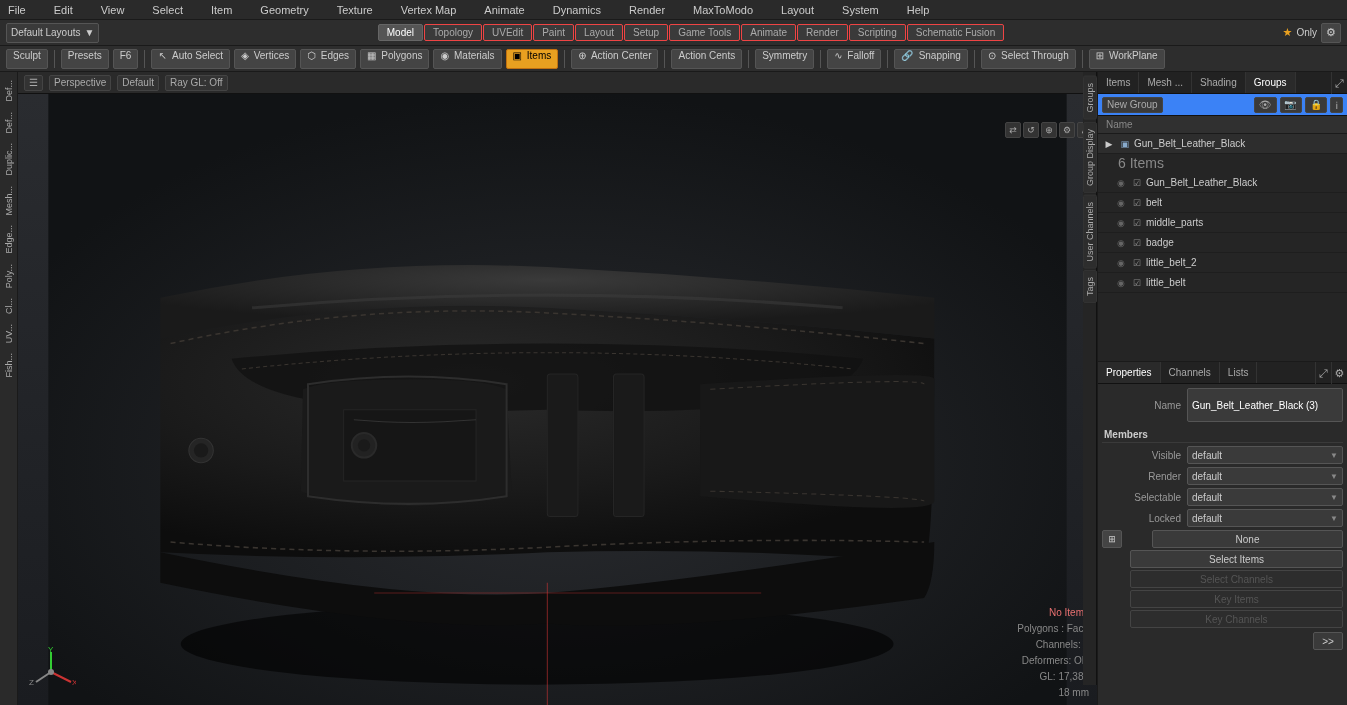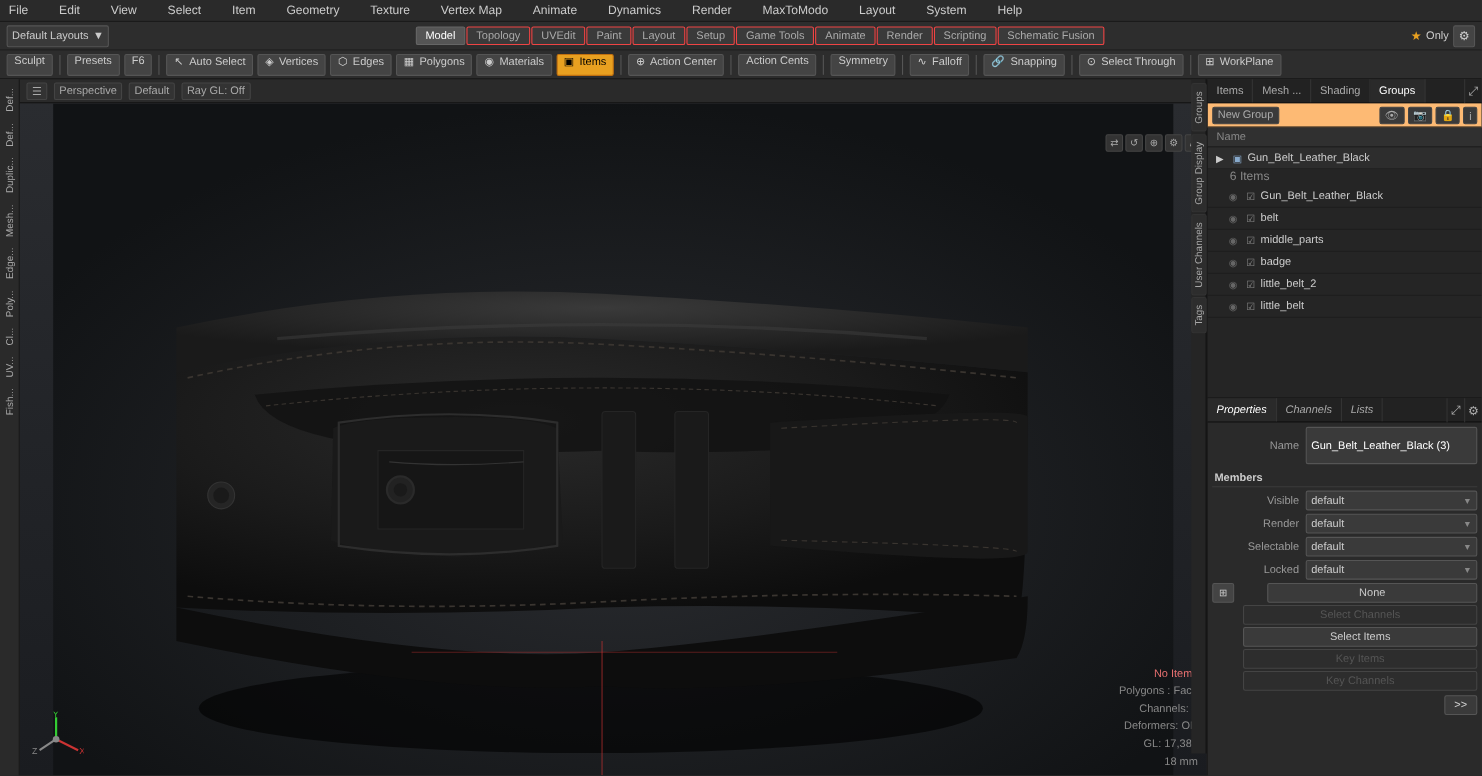--- a/index.html
+++ b/index.html
@@ -85,21 +85,21 @@
     }
     .panel-tab {
       padding: 0 8px; font-size: 10px; color: #aaa; cursor: pointer; display: flex; align-items: center; border-right: 1px solid #333;
     }
     .panel-tab.active { background: #2a2a2a; color: #fff; }
     .panel-tab-space { flex: 1; }
     .panel-tab-btn { width: 16px; height: 22px; display: flex; align-items: center; justify-content: center; color: #aaa; cursor: pointer; border-left: 1px solid #333; }
 
     
     .groups-toolbar {
-      height: 22px; background: #fdba74; display: flex; align-items: center; padding: 0 4px; gap: 3px; border-bottom: 1px solid #111;
+      height: 22px; background: #3b82f6; display: flex; align-items: center; padding: 0 4px; gap: 3px; border-bottom: 1px solid #111;
     }
     .g-btn { font-size: 10px; color: #aaa; cursor: pointer; background: #3a3a3a; border: 1px solid #444; border-radius: 2px; padding: 1px 4px; height: 16px; display: flex; align-items: center; }
 
     
     .groups-tree {
       flex: 1; overflow-y: auto; background: #252525;
     }
     .tree-header {
       display: flex; align-items: center; height: 18px; padding: 0 4px; background: #303030; border-bottom: 1px solid #1a1a1a;
     }
@@ -114,21 +114,21 @@
     .tree-label { font-size: 10px; color: #ccc; flex: 1; }
 
     
     .properties-panel {
       flex: 1; display: flex; flex-direction: column;
     }
     .prop-tabs {
       display: flex; height: 22px; background: #222; border-bottom: 1px solid #111;
     }
     .prop-tab {
-      padding: 0 8px; font-size: 10px; color: #aaa; cursor: pointer; display: flex; align-items: center; border-right: 1px solid #333; font-style: italic;
+      padding: 0 8px; font-size: 10px; color: #aaa; cursor: pointer; display: flex; align-items: center; border-right: 1px solid #333;
     }
     .prop-tab.active { background: #2a2a2a; color: #fff; }
     .prop-content { flex: 1; overflow-y: auto; padding: 4px; }
 
     .prop-row {
       display: flex; align-items: center; margin-bottom: 3px;
     }
     .prop-label { width: 85px; font-size: 10px; color: #999; text-align: right; padding-right: 6px; }
     .prop-value {
       flex: 1; height: 18px; background: #3a3a3a; border: 1px solid #555; border-radius: 2px; color: #ccc; font-size: 10px; padding: 0 4px; display: flex; align-items: center; justify-content: space-between;
@@ -414,21 +414,21 @@
         <span class="tree-col">Name</span>
       </div>
 
       <div class="groups-tree">
 
         <div class="tree-item parent selected">
           <span class="tree-icon">▶</span>
           <span class="tree-icon" style="color:#88aacc;">▣</span>
           <span class="tree-label">Gun_Belt_Leather_Black</span>
         </div>
-        <div style="padding: 1px 4px 2px 20px; font-size:11px; color:#888;">6 Items</div>
+        <div style="padding: 1px 4px 2px 20px; font-size:14px; color:#888;">6 Items</div>
 
         <div class="tree-item">
           <span class="tree-indent"></span>
           <span class="tree-icon" style="color:#666;">◉</span>
           <span class="tree-icon" style="color:#888;">☑</span>
           <span class="tree-label">Gun_Belt_Leather_Black</span>
         </div>
         <div class="tree-item">
           <span class="tree-indent"></span>
           <span class="tree-icon" style="color:#666;">◉</span>
@@ -513,25 +513,25 @@
           </div>
         </div>
 
 
         <div class="sk-row">
           <div class="sk-icon" style="font-size:9px;">⊞</div>
           <div class="sk-btn">None</div>
         </div>
 
         <div class="sk-row">
+          <div class="sk-btn">Select Items</div>
+        </div>
+
+        <div class="sk-row">
           <div class="sk-btn disabled">Select Channels</div>
-        </div>
-
-        <div class="sk-row">
-          <div class="sk-btn">Select Items</div>
         </div>
 
         <div class="sk-row">
           <div class="sk-btn disabled">Key Items</div>
         </div>
 
         <div class="sk-row">
           <div class="sk-btn disabled">Key Channels</div>
         </div>
 

